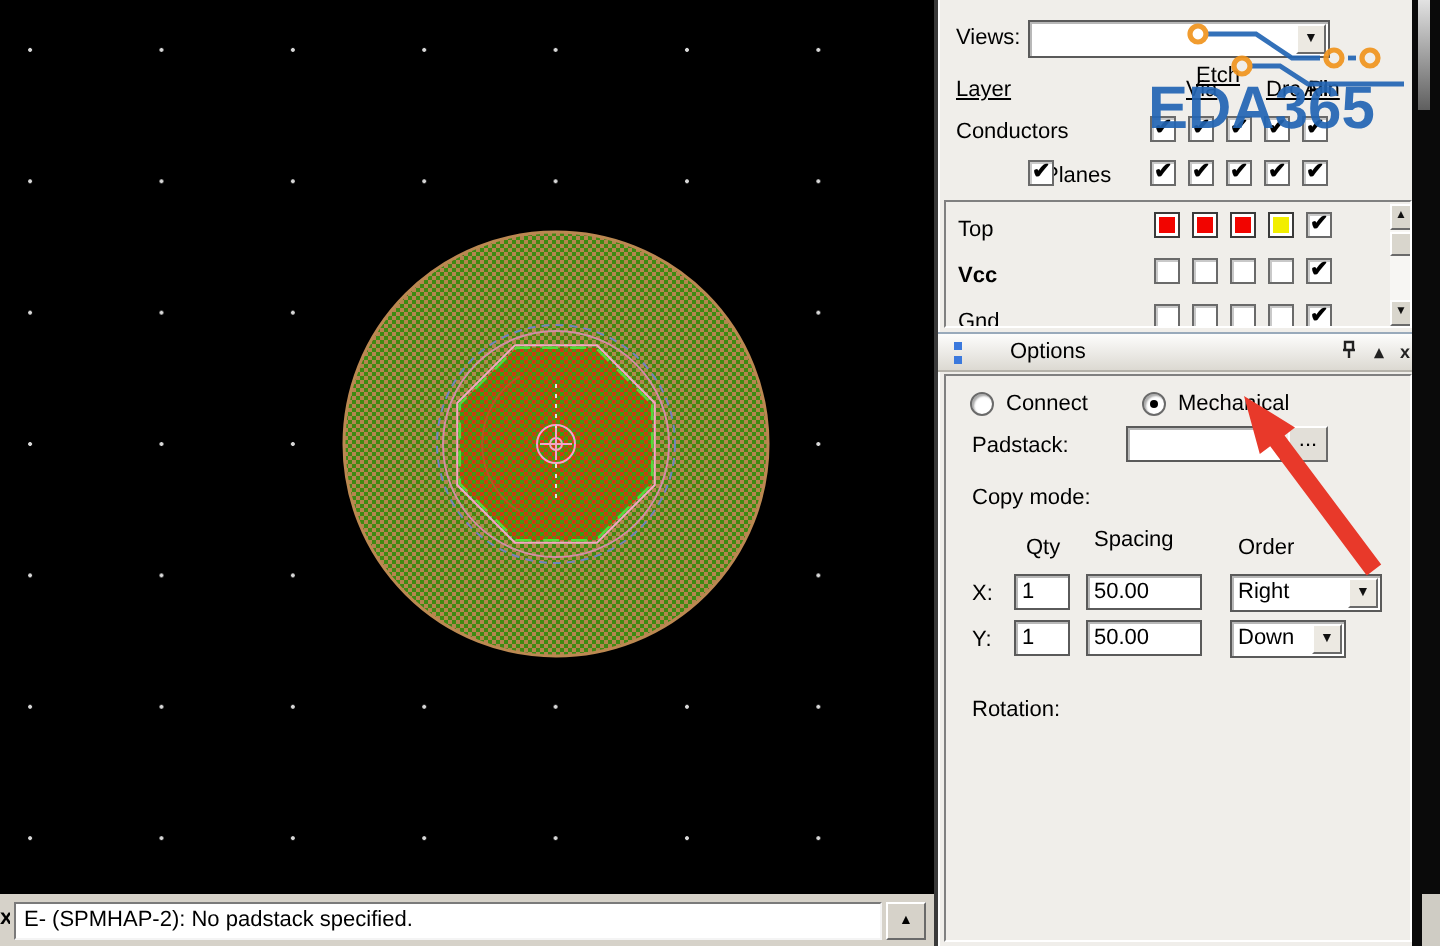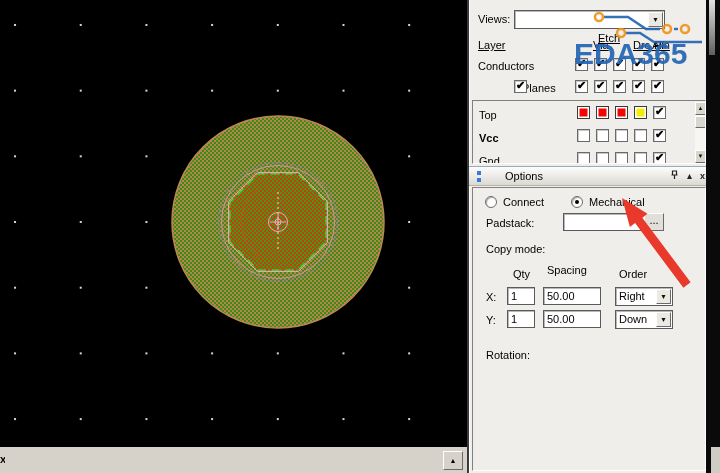--- a/index.html
+++ b/index.html
@@ -104,20 +104,21 @@
         <circle cx="278" cy="222" r="9.5" fill="none" stroke="#f0a8c4"></circle>
         <circle cx="278" cy="222" r="3" fill="none" stroke="#f0a8c4"></circle>
         <line x1="270" y1="222" x2="286" y2="222" stroke="#f0a8c4"></line>
         <line x1="278" y1="214" x2="278" y2="230" stroke="#f0a8c4"></line>
       </g>
     </svg>
   </div>
 
   <div class="statusbar">
     <span class="status-cut">x</span>
+    <div class="status-box">E- (SPMHAP-2): No padstack specified.</div>
     <div class="spin-btn">▲</div>
   </div>
 
   <div class="rpanel">
 
     <span class="lbl" style="left:9px; top:13px;">Views:</span>
     <div class="combo" style="left:45px; top:10px; width:151px; height:19px;">
       <span class="val"></span>
       <span class="drop-btn">▼</span>
     </div>
@@ -209,21 +210,21 @@
 
       <span class="lbl" style="left:13px; top:55px;">Copy mode:</span>
 
       <span class="lbl" style="left:40px; top:80px;">Qty</span>
       <span class="lbl" style="left:74px; top:76px;">Spacing</span>
       <span class="lbl" style="left:146px; top:80px;">Order</span>
 
       <span class="lbl" style="left:13px; top:103px;">X:</span>
       <input class="field" style="left: 34px; top: 99px; width: 28px; height: 18px;" value="1">
       <input class="field" style="left: 70px; top: 99px; width: 58px; height: 18px;" value="50.00">
-      <div class="combo" style="left:142px; top:99px; width:58px; height:19px;">
+      <div class="combo" style="left:142px; top:99px; width:76px; height:19px;">
         <span class="val">Right</span>
         <span class="drop-btn">▼</span>
       </div>
 
       <span class="lbl" style="left:13px; top:126px;">Y:</span>
       <input class="field" style="left: 34px; top: 122px; width: 28px; height: 18px;" value="1">
       <input class="field" style="left: 70px; top: 122px; width: 58px; height: 18px;" value="50.00">
       <div class="combo" style="left:142px; top:122px; width:58px; height:19px;">
         <span class="val">Down</span>
         <span class="drop-btn">▼</span>

